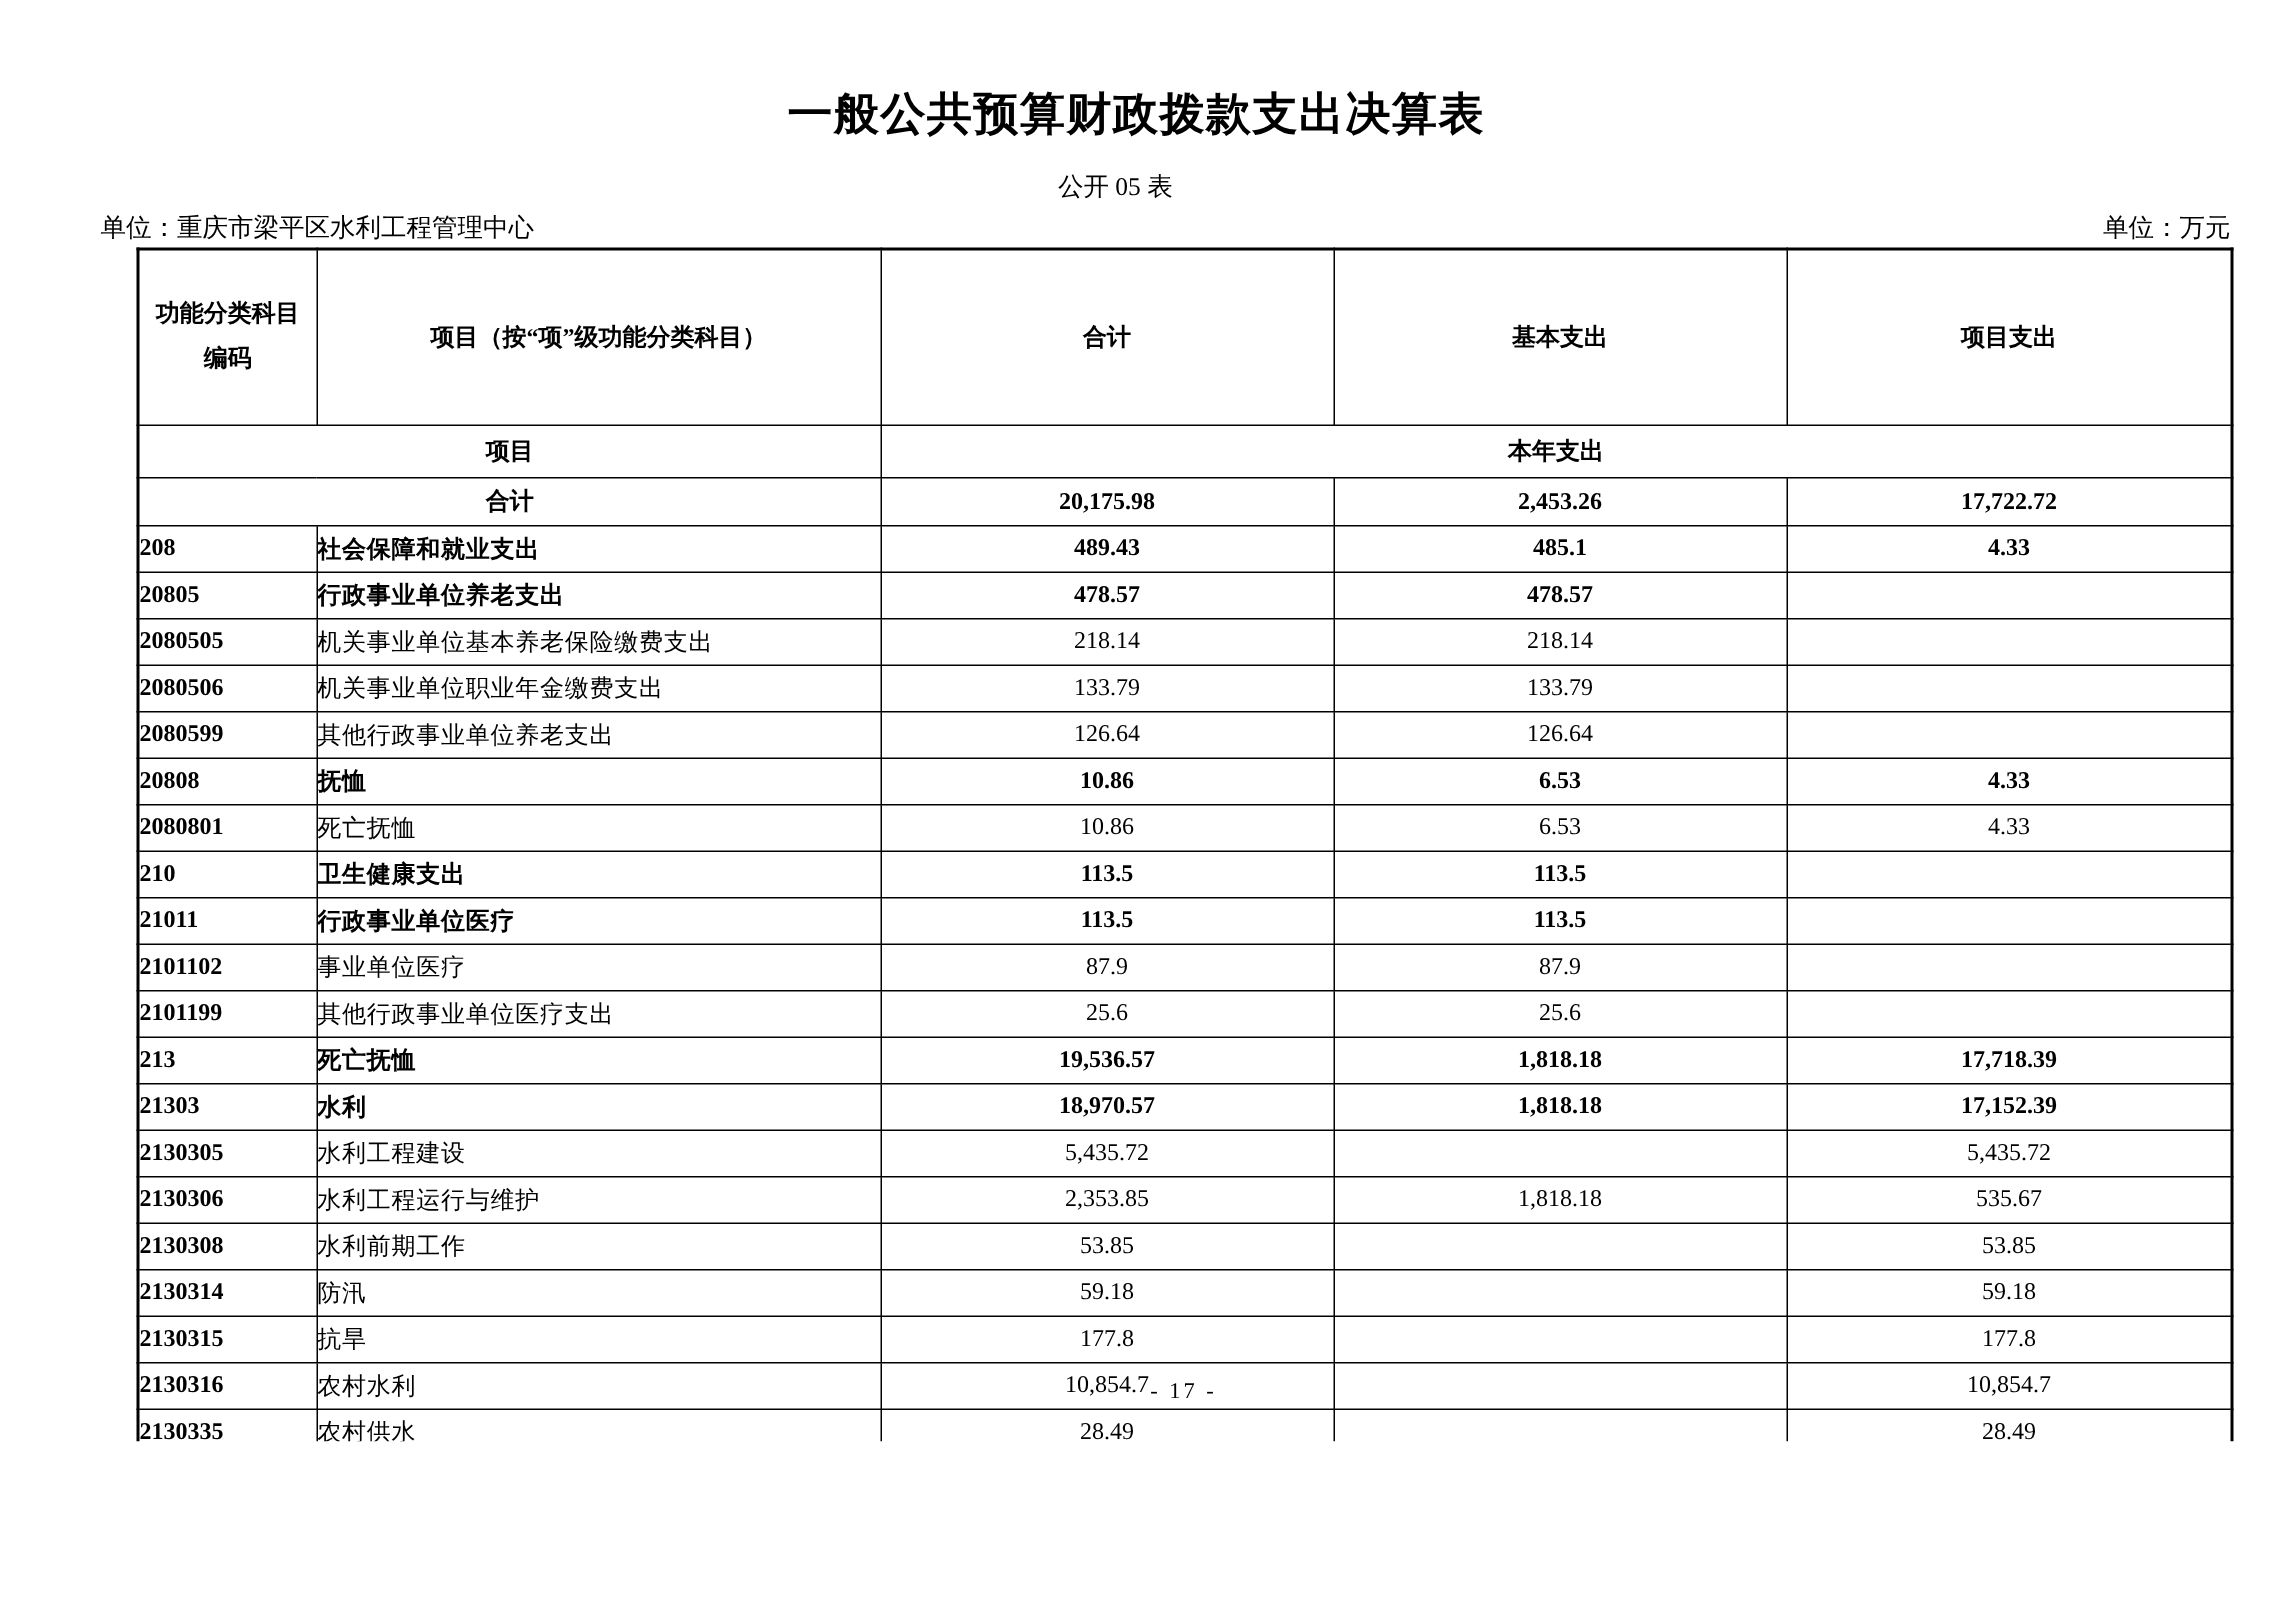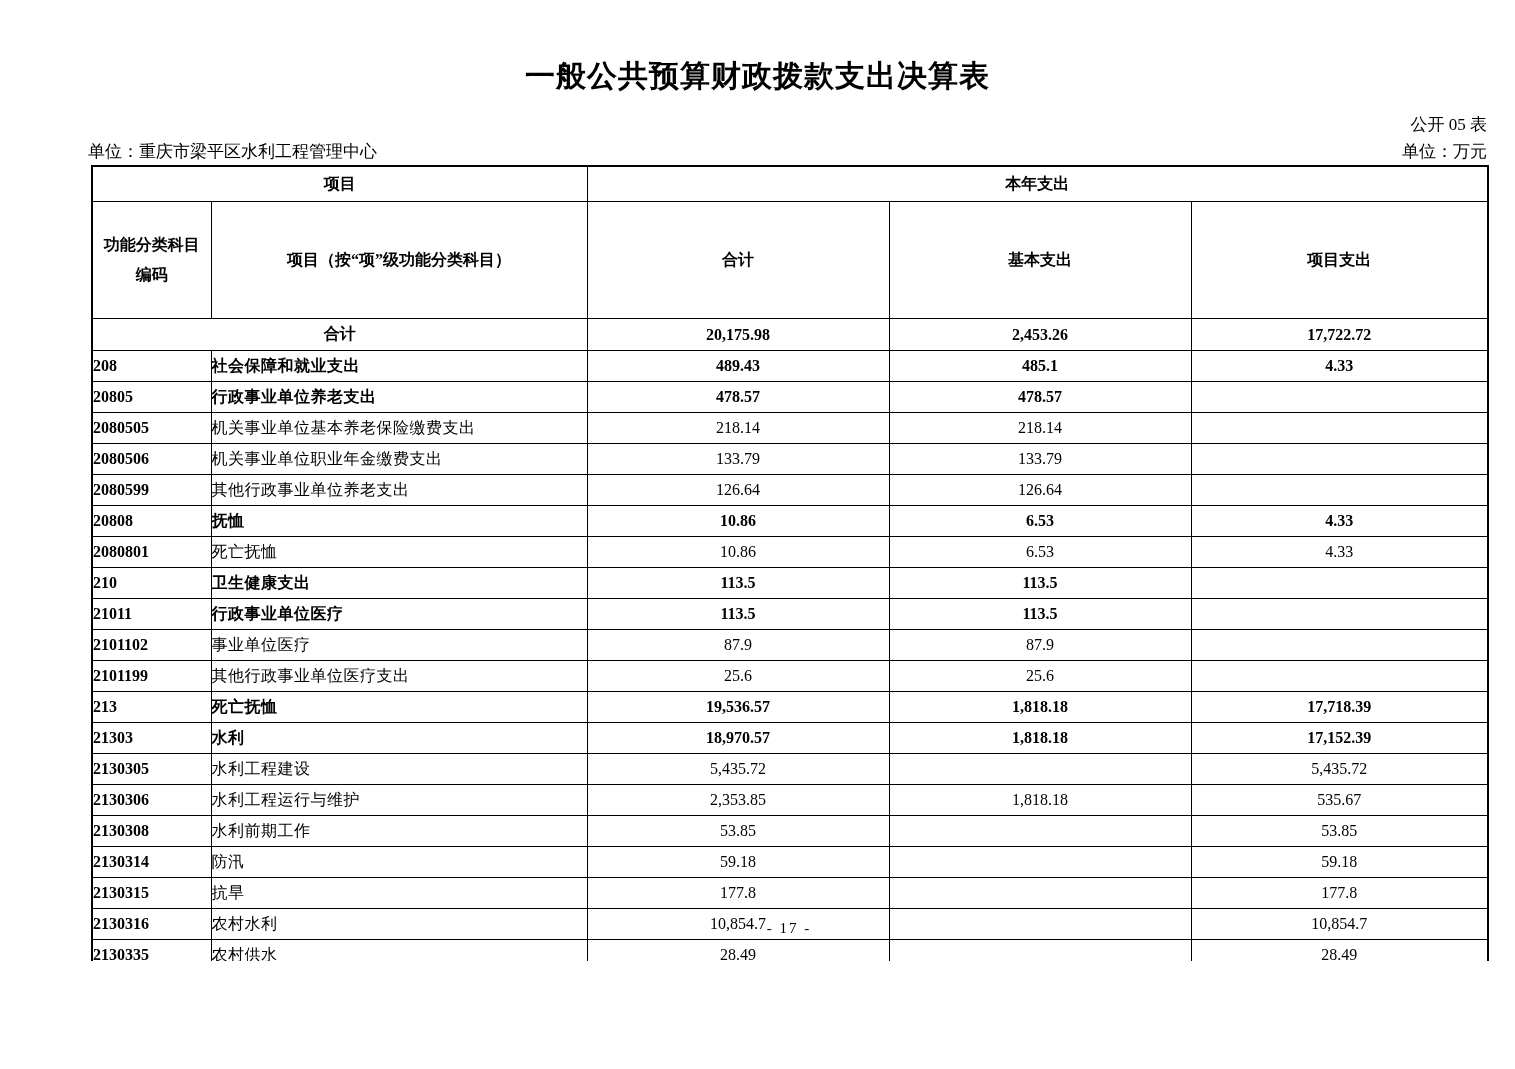--- a/index.html
+++ b/index.html
@@ -14,30 +14,30 @@
     overflow: hidden;
   }
   .doc-title {
     text-align: center;
     padding-top: 56px;
     font-size: 30px;
     font-weight: bold;
     letter-spacing: 1px;
   }
   .table-no {
-    text-align: right;
+    text-align: center;
     padding-right: 28px;
     margin-top: 16px;
     font-size: 17px;
   }
   .meta-row {
     display: flex;
     justify-content: space-between;
     align-items: flex-start;
-    padding: 0 28px 2px 88px;
+    padding: 0 28px 2px 67px;
     font-size: 17px;
     margin-top: 4px;
   }
   table.budget {
     border-collapse: collapse;
     table-layout: fixed;
     width: 1396px;
     margin-left: 91px;
     border: 2px solid #000;
   }
@@ -97,30 +97,30 @@
   <table class="budget">
     <colgroup>
       <col style="width:119px">
       <col style="width:376px">
       <col style="width:302px">
       <col style="width:302px">
       <col style="width:297px">
     </colgroup>
     <thead>
       <tr>
-        <th class="th-group" colspan="2">项目</th>
-        <th class="th-group" colspan="3">本年支出</th>
-      </tr>
-      <tr>
         <th class="th-col th-code">功能分类科目
 编码</th>
         <th class="th-col">项目（按“项”级功能分类科目）</th>
         <th class="th-col">合计</th>
         <th class="th-col">基本支出</th>
         <th class="th-col">项目支出</th>
+      </tr>
+      <tr>
+        <th class="th-group" colspan="2">项目</th>
+        <th class="th-group" colspan="3">本年支出</th>
       </tr>
     </thead>
     <tbody>
       <tr class="total-row">
         <td class="td-total-label" colspan="2">合计</td>
         <td class="td-num">20,175.98</td>
         <td class="td-num">2,453.26</td>
         <td class="td-num">17,722.72</td>
       </tr>
     <tr class="data-row bold">

